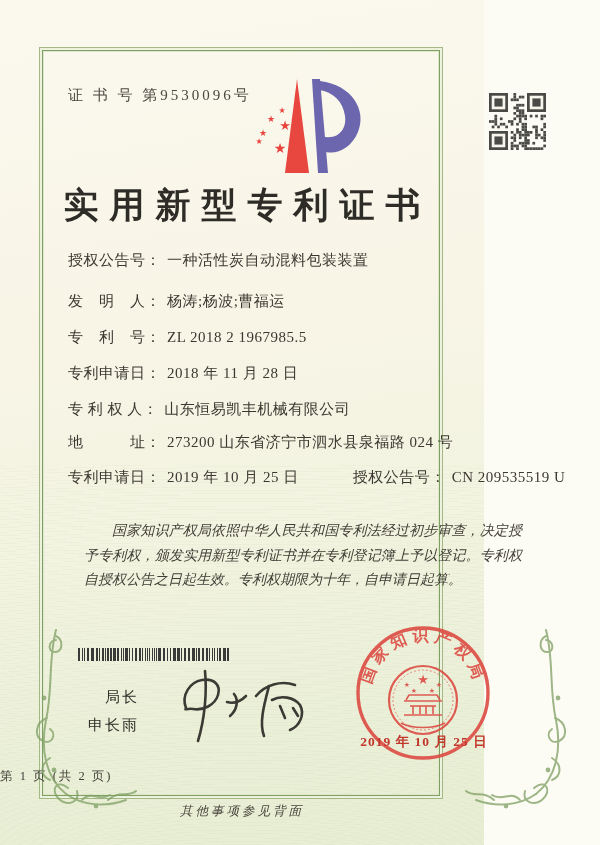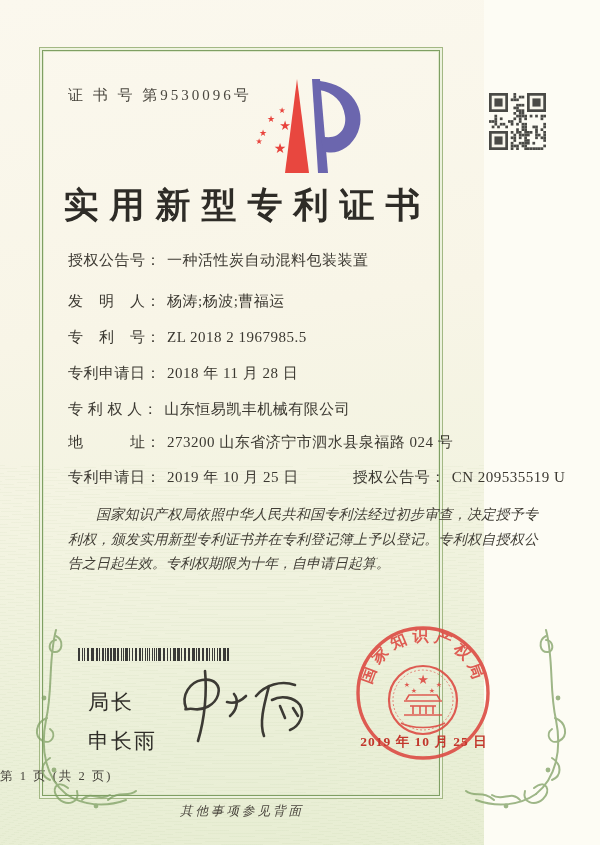--- a/index.html
+++ b/index.html
@@ -34,27 +34,27 @@
   }
   .frow{position:absolute;left:68px;font-size:15px;color:#3b3831;letter-spacing:.5px;white-space:nowrap;}
   .frow .lbl{color:#3b3831;}
   .frow .val{margin-left:6px;}
   .grant-no-group{margin-left:54px;}
   .legal{
     left:68px;top:503px;width:470px;
     font-size:14px;line-height:1.76;color:#403d35;
     font-style:italic;text-align:justify;
   }
-  .legal p{margin:0;text-indent:2em;}
+  .legal p{margin:16px;text-indent:2em;}
   .barcode{
     left:78px;top:647px;width:153px;height:13px;
   }
   .director{
     left:88px;top:683px;font-family:"Liberation Sans","DejaVu Sans",sans-serif;
-    font-size:21px;color:#2f2d28;letter-spacing:2px;line-height:1.85;
+    font-size:15px;color:#2f2d28;letter-spacing:2px;line-height:1.85;text-align:right;
   }
   .signature{left:168px;top:664px;}
   .stamp{left:352px;top:622px;opacity:.92;}
   .stamp-date{
     left:348px;top:733px;width:152px;text-align:center;
     color:#c2372c;font-size:13.5px;font-weight:600;letter-spacing:1px;white-space:nowrap;
   }
   .page-num{
     left:0;right:0;top:768px;text-align:left;
     font-size:12.5px;color:#44413a;letter-spacing:2px;

